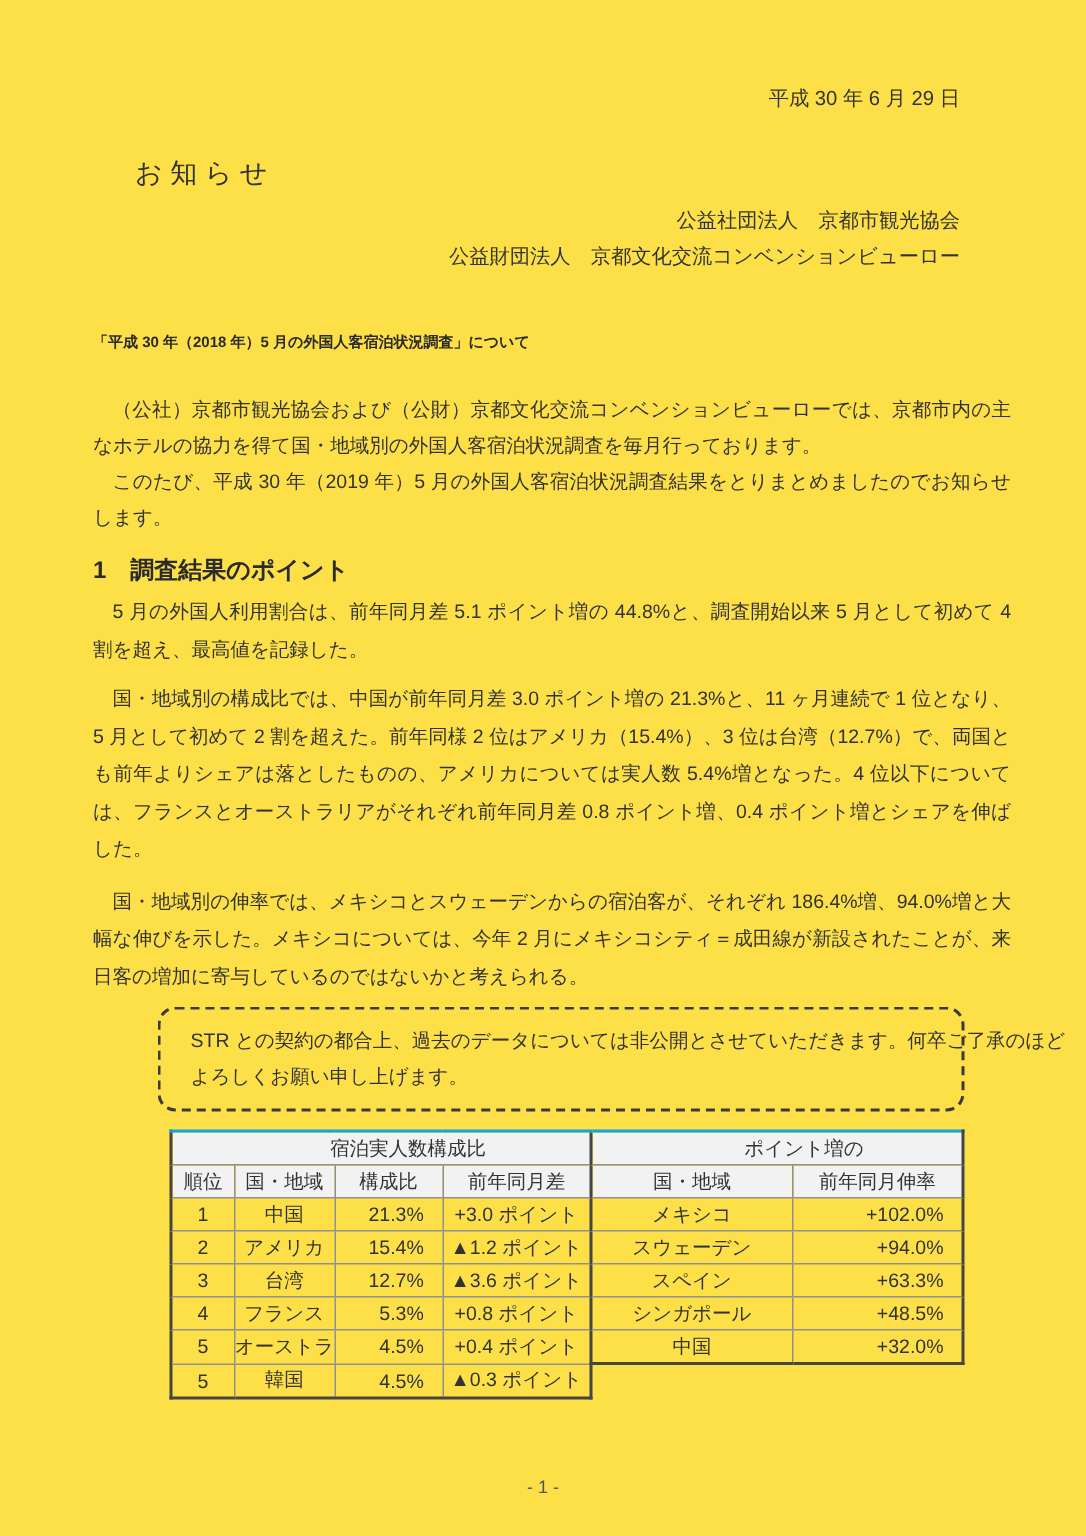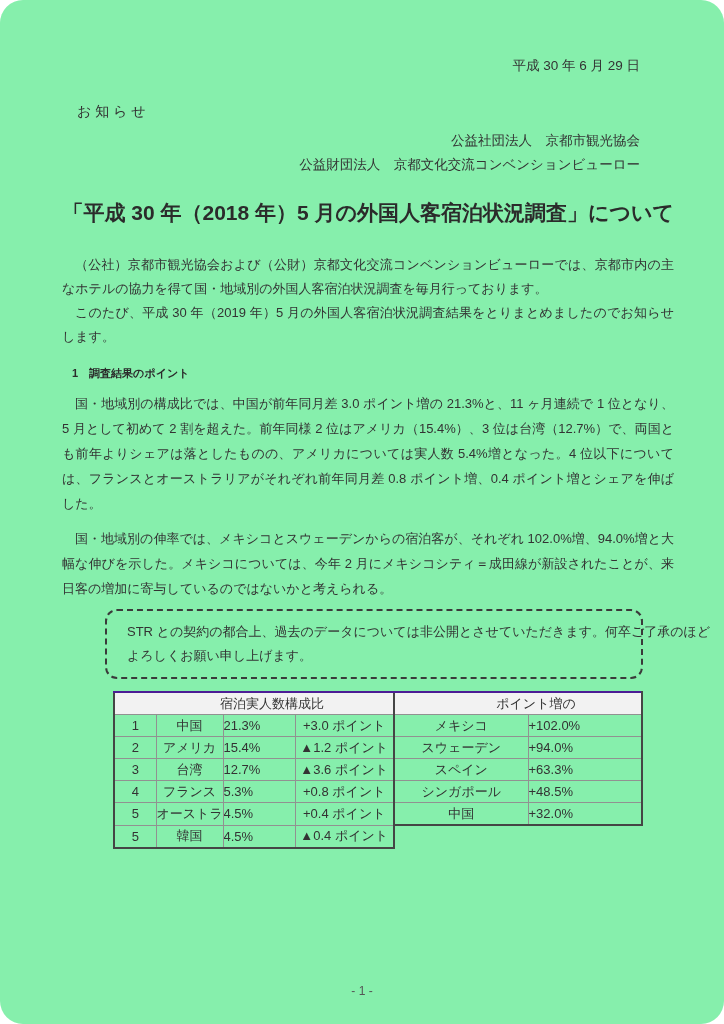--- a/index.html
+++ b/index.html
@@ -1,67 +1,65 @@
 <!DOCTYPE html>
 <html lang="ja"><head>
 <meta charset="utf-8">
 <style>
   html, body { margin: 0; padding: 0; background: #ffffff; }
   .page {
     position: relative;
     width: 724px;
     height: 1024px;
-    background: #86efac;
+    background: #fde047;
     font-family: "Liberation Sans", "DejaVu Sans", sans-serif;
     color: #333333;
     font-size: 13px;
     overflow: hidden;
     box-sizing: border-box;
-    border-radius: 23px;
   }
   .content {
     padding: 57px 50px 0 62px;
     box-sizing: border-box;
   }
   .date-line {
     text-align: right;
     padding-right: 34px;
     font-size: 13.5px;
   }
   .notice-label {
     margin-top: 28px;
-    margin-left: 15px;
-    font-size: 14px;
+    margin-left: 28px;
+    font-size: 18px;
   }
   .org-block {
     margin-top: 8px;
     text-align: right;
     padding-right: 34px;
     line-height: 24px;
     font-size: 13.5px;
   }
   .doc-title {
-    margin-top: 22px;
-    text-align: right;
+    margin-top: 38px;
+    text-align: left;
     font-weight: bold;
-    font-size: 21px;
+    font-size: 10px;
     color: #2b2b2b;
   }
   .body-p {
     margin: 0;
     line-height: 24px;
     text-indent: 1em;
     text-align: justify;
   }
   .intro { margin-top: 26px; }
   .section-heading {
     margin-top: 14px;
-    margin-left: 10px;
     font-weight: bold;
-    font-size: 11px;
+    font-size: 16px;
     color: #2b2b2b;
     line-height: 20px;
   }
   .sec-p { line-height: 25px; }
   .sec-p1 { margin-top: 4px; }
   .sec-p2 { margin-top: 8px; }
   .sec-p3 { margin-top: 10px; }
   .notice-box {
     margin-top: 8px;
     margin-left: 43px;
@@ -85,27 +83,27 @@
     border: 1px solid #919191;
     height: 21px;
     padding: 0;
     font-weight: normal;
     text-align: center;
     color: #333333;
     overflow: hidden;
     white-space: nowrap;
   }
   .survey .hdr { background: #f2f2f2; }
-  .survey tr:first-child > * { border-top: 2px solid #4c1d95; padding-left: 36px; }
+  .survey tr:first-child > * { border-top: 2px solid #0ea5e9; padding-left: 36px; }
   .survey .col-first { border-left: 2px solid #454545; }
   .survey .col-last { border-right: 2px solid #454545; }
   .survey .divider { border-left: 2px solid #454545; }
   .survey .bottom-edge { border-bottom: 2px solid #454545; }
   .survey td.empty { border: none; background: transparent; }
-  .survey .num { text-align: left; padding-right: 12px; }
+  .survey .num { text-align: right; padding-right: 12px; }
   .footer {
     position: absolute;
     left: 0; right: 0;
     bottom: 26px;
     text-align: center;
     font-size: 12px;
     color: #555555;
   }
 </style>
 </head>
@@ -123,22 +121,23 @@
       <div>公益財団法人　京都文化交流コンベンションビューロー</div>
     </div>
 
     <div class="doc-title">「平成 30 年（2018 年）5 月の外国人客宿泊状況調査」について</div>
 
     <p class="body-p intro">（公社）京都市観光協会および（公財）京都文化交流コンベンションビューローでは、京都市内の主なホテルの協力を得て国・地域別の外国人客宿泊状況調査を毎月行っております。</p>
     <p class="body-p">このたび、平成 30 年（2019 年）5 月の外国人客宿泊状況調査結果をとりまとめましたのでお知らせします。</p>
 
     <div class="section-heading">1　調査結果のポイント</div>
 
+    <p class="body-p sec-p sec-p1">5 月の外国人利用割合は、前年同月差 5.1 ポイント増の 44.8%と、調査開始以来 5 月として初めて 4 割を超え、最高値を記録した。</p>
     <p class="body-p sec-p sec-p2">国・地域別の構成比では、中国が前年同月差 3.0 ポイント増の 21.3%と、11 ヶ月連続で 1 位となり、5 月として初めて 2 割を超えた。前年同様 2 位はアメリカ（15.4%）、3 位は台湾（12.7%）で、両国とも前年よりシェアは落としたものの、アメリカについては実人数 5.4%増となった。4 位以下については、フランスとオーストラリアがそれぞれ前年同月差 0.8 ポイント増、0.4 ポイント増とシェアを伸ばした。</p>
-    <p class="body-p sec-p sec-p3">国・地域別の伸率では、メキシコとスウェーデンからの宿泊客が、それぞれ 102.0%増、94.0%増と大幅な伸びを示した。メキシコについては、今年 2 月にメキシコシティ＝成田線が新設されたことが、来日客の増加に寄与しているのではないかと考えられる。</p>
+    <p class="body-p sec-p sec-p3">国・地域別の伸率では、メキシコとスウェーデンからの宿泊客が、それぞれ 186.4%増、94.0%増と大幅な伸びを示した。メキシコについては、今年 2 月にメキシコシティ＝成田線が新設されたことが、来日客の増加に寄与しているのではないかと考えられる。</p>
 
     <div class="notice-box">
       <div class="line">STR との契約の都合上、過去のデータについては非公開とさせていただきます。何卒ご了承のほど</div>
       <div class="line">よろしくお願い申し上げます。</div>
     </div>
 
     <table class="survey">
       <colgroup>
         <col style="width:42px">
           <col style="width:67px">
@@ -146,20 +145,28 @@
         <col style="width:99px">
           <col style="width:134px">
           <col style="width:114px">
       </colgroup>
       <tbody>
           <tr>
         <th colspan="4" class="hdr col-first">宿泊実人数構成比</th>
         <th colspan="2" class="hdr divider col-last">ポイント増の</th>
       </tr>
       <tr>
+        <th class="hdr col-first">順位</th>
+        <th class="hdr">国・地域</th>
+        <th class="hdr">構成比</th>
+        <th class="hdr">前年同月差</th>
+        <th class="hdr divider">国・地域</th>
+        <th class="hdr col-last">前年同月伸率</th>
+      </tr>
+      <tr>
         <td class="col-first">1</td>
         <td>中国</td>
         <td class="num">21.3%</td>
         <td>+3.0 ポイント</td>
         <td class="divider">メキシコ</td>
         <td class="num col-last">+102.0%</td>
       </tr>
       <tr>
         <td class="col-first">2</td>
         <td>アメリカ</td>
@@ -189,21 +196,21 @@
         <td>オーストラリア</td>
         <td class="num">4.5%</td>
         <td>+0.4 ポイント</td>
         <td class="divider bottom-edge">中国</td>
         <td class="num col-last bottom-edge">+32.0%</td>
       </tr>
       <tr>
         <td class="col-first bottom-edge">5</td>
         <td class="bottom-edge">韓国</td>
         <td class="num bottom-edge">4.5%</td>
-        <td class="bottom-edge" style="border-right:2px solid #454545">▲0.4 ポイント</td>
+        <td class="bottom-edge" style="border-right:2px solid #454545">▲0.3 ポイント</td>
         <td class="empty"></td>
         <td class="empty"></td>
       </tr>
     </tbody>
       </table>
   </div>
 
   <div class="footer">- 1 -</div>
 </div>
 

